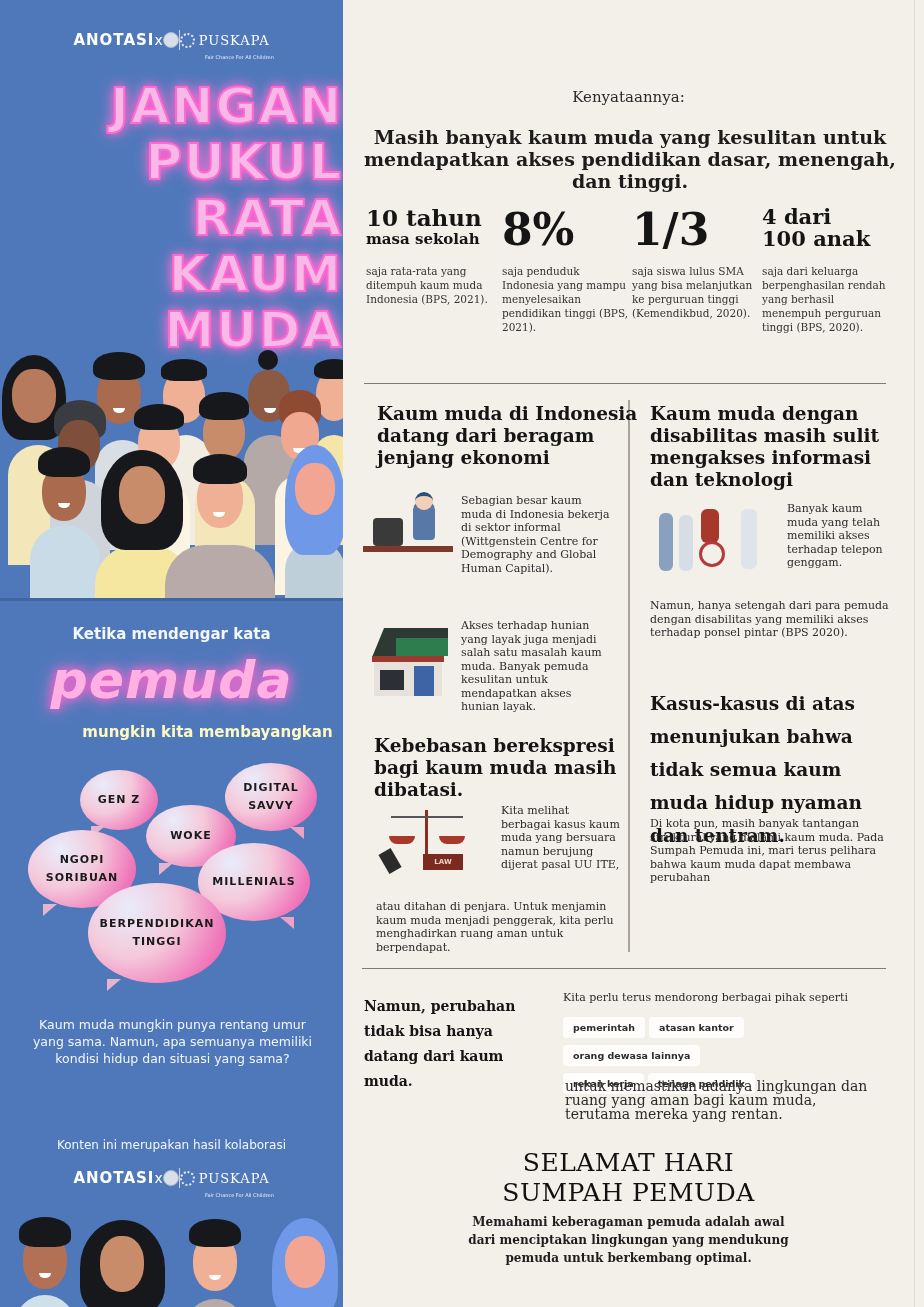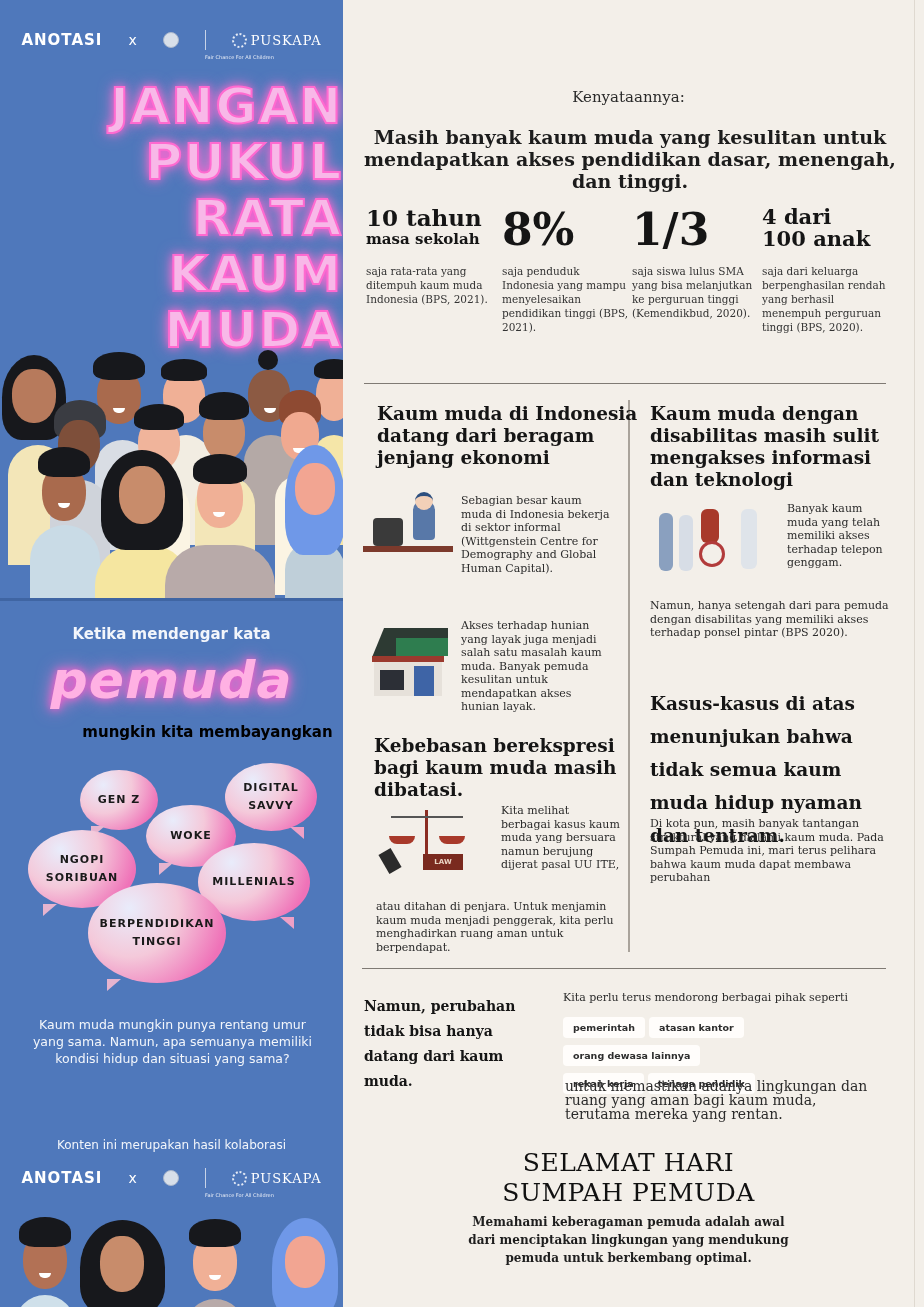--- a/index.html
+++ b/index.html
@@ -1,21 +1,21 @@
 <!DOCTYPE html>
 <html><head>
 <meta charset="utf-8">
 <style>
   * { box-sizing: border-box; margin: 0; padding: 0; }
   html, body { width: 924px; height: 1307px; overflow: hidden; background: #f3efe9; }
   body { position: relative; font-family: "DejaVu Serif", serif; color: #1b1b1b; }
 
   
   .left { position: absolute; left: 0; top: 0; width: 343px; height: 1307px; background: #4f78bb; overflow: hidden; }
-  .logos { position: absolute; left: 0; width: 343px; display: flex; justify-content: center; align-items: center; gap: 26px; color: #fff; }
+  .logos { position: absolute; left: 0; width: 343px; display: flex; justify-content: center; align-items: center; gap: 0; color: #fff; }
   .logos .anotasi { font-family: "DejaVu Sans", sans-serif; font-weight: 900; font-size: 15px; letter-spacing: 1px; }
   .logos .x { font-family: "DejaVu Sans", sans-serif; font-size: 14px; }
   .logos .ui-seal { width: 16px; height: 16px; border-radius: 50%; background: #d8dfe9; border: 1px solid #aab7cc; }
   .logos .sep { width: 1px; height: 20px; background: #c7d3e8; }
   .logos .puskapa { font-family: "DejaVu Serif", serif; font-size: 13px; letter-spacing: 1px; display: flex; align-items: center; gap: 4px; }
   .logos .puskapa-mark { width: 15px; height: 15px; border-radius: 50%; border: 2px dotted #e6ecf7; }
   .logos .tagline { position: absolute; font-family: "DejaVu Sans", sans-serif; font-size: 5px; color: #e9eef7; }
 
   .neon { position: absolute; left: 0; top: 78px; width: 343px; text-align: right; font-family: "DejaVu Sans", sans-serif; font-weight: 900; font-size: 50px; line-height: 56px; letter-spacing: 2px; color: #f8b8e8;
           -webkit-text-stroke: 2px #ff6ad0; text-shadow: 0 0 8px #ff5ccf, 0 0 16px #ff7fd9; text-transform: uppercase; }
@@ -24,21 +24,21 @@
   .person { position: absolute; }
   .person .body { position: absolute; border-radius: 40px 40px 0 0; }
   .person .head { position: absolute; border-radius: 45% 45% 48% 48%; }
   .person .hair { position: absolute; background: #17181c; border-radius: 50% 50% 30% 30%; }
   .person .smile { position: absolute; width: 12px; height: 5px; border-radius: 0 0 10px 10px; background: #fff; }
 
   .divider-left { position: absolute; left: 0; top: 598px; width: 343px; height: 3px; background: #3f65a3; }
 
   .sec-ketika { position: absolute; left: 0; top: 625px; width: 343px; text-align: center; color: #f3f6fb; font-family: "DejaVu Sans", sans-serif; font-size: 15px; font-weight: bold; }
   .pemuda { position: absolute; left: 0; top: 650px; width: 343px; text-align: center; font-family: "DejaVu Sans", sans-serif; font-size: 52px; font-weight: 900; color: #ffb1e3; text-shadow: 0 0 8px #ff58cb, 0 0 18px #ff7fd6; letter-spacing: 1px; font-style: italic; }
-  .membayangkan { position: absolute; left: 0; top: 723px; width: 415px; text-align: center; color: #000000; font-family: "DejaVu Sans", sans-serif; font-size: 15px; font-weight: bold; }
+  .membayangkan { position: absolute; left: 0; top: 723px; width: 415px; text-align: center; color: #fef9c3; font-family: "DejaVu Sans", sans-serif; font-size: 15px; font-weight: bold; }
 
   .bubble { position: absolute; border-radius: 50%; background: radial-gradient(circle at 30% 25%, #e9ecfb 0%, #f4c9da 40%, #ef72b8 80%); display: flex; align-items: center; justify-content: center; text-align: center; font-family: "DejaVu Sans", sans-serif; font-weight: bold; font-size: 11px; letter-spacing: 1px; color: #1a1a1a; line-height: 18px; }
   .bubble::after { content: ""; position: absolute; width: 0; height: 0; border-style: solid; }
   .bubble.tl::after { left: 14%; bottom: -8px; border-width: 12px 14px 0 0; border-color: #e6b4cf transparent transparent transparent; }
   .bubble.tr::after { right: 14%; bottom: -8px; border-width: 12px 0 0 14px; border-color: #efa0c6 transparent transparent transparent; }
 
   .question { position: absolute; left: 30px; top: 1016px; width: 285px; text-align: center; color: #f3f6fb; font-family: "DejaVu Sans", sans-serif; font-size: 12.5px; line-height: 17px; }
   .kolab { position: absolute; left: 0; top: 1138px; width: 343px; text-align: center; color: #f3f6fb; font-family: "DejaVu Sans", sans-serif; font-size: 12px; }
 
   

